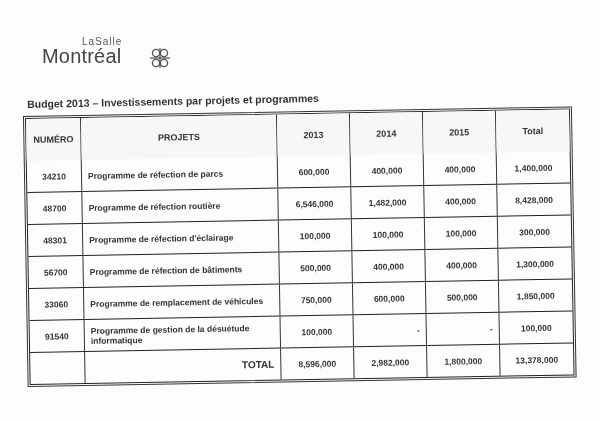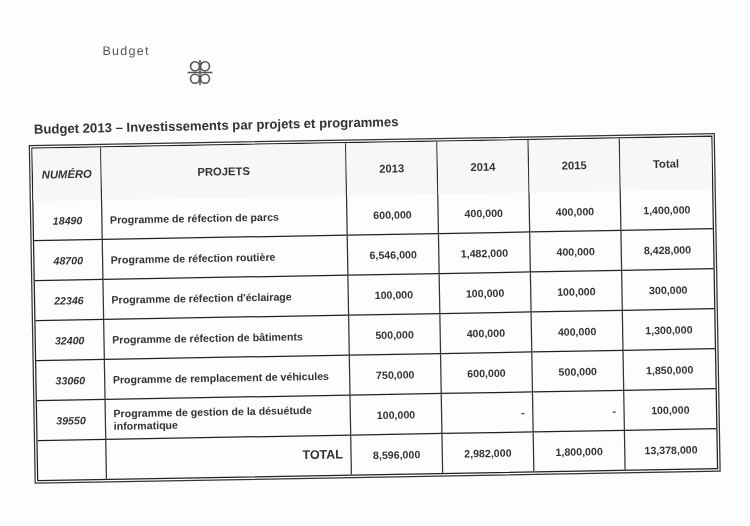--- a/index.html
+++ b/index.html
@@ -85,32 +85,33 @@
     }
     table.budget tr > *:last-child { border-right: none; }
     table.budget tr:last-child > * { border-bottom: none; }
     table.budget th {
       height: 42px;
       font-size: 9px;
       text-align: center;
       background: #f7f7f7;
     }
     table.budget td { height: 31px; }
-    .col-num { width: 42px; text-align: center; font-style: italic; }
+    .col-num { width: 42px; text-align: center; }
     .col-proj { width: 183px; text-align: left; font-weight: bold; }
     .col-val { text-align: center; }
     .col-total { text-align: center; }
     td.total-label { text-align: right; font-size: 10px; padding-right: 14px; }
     td.dash { text-align: right; padding-right: 30px; }
   </style>
 </head>
 <body>
 
 <div class="logo">
-  <span class="logo-sub">Budget</span>
+  <span class="logo-sub">LaSalle</span>
+  <span class="logo-main">Montréal</span>
   <svg class="logo-flower" viewBox="0 0 22 22">
     <g fill="none" stroke="#555" stroke-width="1.3">
       <circle cx="7" cy="6" r="3.6"></circle>
       <circle cx="15" cy="6" r="3.6"></circle>
       <circle cx="7" cy="16" r="3.6"></circle>
       <circle cx="15" cy="16" r="3.6"></circle>
       <line x1="11" y1="1" x2="11" y2="21"></line>
       <line x1="1" y1="11" x2="21" y2="11"></line>
     </g>
   </svg>
@@ -125,61 +126,61 @@
         <th class="col-num">NUMÉRO</th>
         <th class="col-proj" style="text-align:center">PROJETS</th>
         <th>2013</th>
         <th>2014</th>
         <th>2015</th>
         <th>Total</th>
       </tr>
     </thead>
     <tbody>
       <tr>
-        <td class="col-num">18490</td>
+        <td class="col-num">34210</td>
         <td class="col-proj">Programme de réfection de parcs</td>
         <td class="col-val">600,000</td>
         <td class="col-val">400,000</td>
         <td class="col-val">400,000</td>
         <td class="col-total">1,400,000</td>
       </tr>
       <tr>
         <td class="col-num">48700</td>
         <td class="col-proj">Programme de réfection routière</td>
         <td class="col-val">6,546,000</td>
         <td class="col-val">1,482,000</td>
         <td class="col-val">400,000</td>
         <td class="col-total">8,428,000</td>
       </tr>
       <tr>
-        <td class="col-num">22346</td>
+        <td class="col-num">48301</td>
         <td class="col-proj">Programme de réfection d'éclairage</td>
         <td class="col-val">100,000</td>
         <td class="col-val">100,000</td>
         <td class="col-val">100,000</td>
         <td class="col-total">300,000</td>
       </tr>
       <tr>
-        <td class="col-num">32400</td>
+        <td class="col-num">56700</td>
         <td class="col-proj">Programme de réfection de bâtiments</td>
         <td class="col-val">500,000</td>
         <td class="col-val">400,000</td>
         <td class="col-val">400,000</td>
         <td class="col-total">1,300,000</td>
       </tr>
       <tr>
         <td class="col-num">33060</td>
         <td class="col-proj">Programme de remplacement de véhicules</td>
         <td class="col-val">750,000</td>
         <td class="col-val">600,000</td>
         <td class="col-val">500,000</td>
         <td class="col-total">1,850,000</td>
       </tr>
       <tr>
-        <td class="col-num">39550</td>
+        <td class="col-num">91540</td>
         <td class="col-proj">Programme de gestion de la désuétude informatique</td>
         <td class="col-val">100,000</td>
         <td class="dash">-</td>
         <td class="dash">-</td>
         <td class="col-total">100,000</td>
       </tr>
       <tr>
         <td class="col-num"></td>
         <td class="total-label">TOTAL</td>
         <td class="col-val">8,596,000</td>

